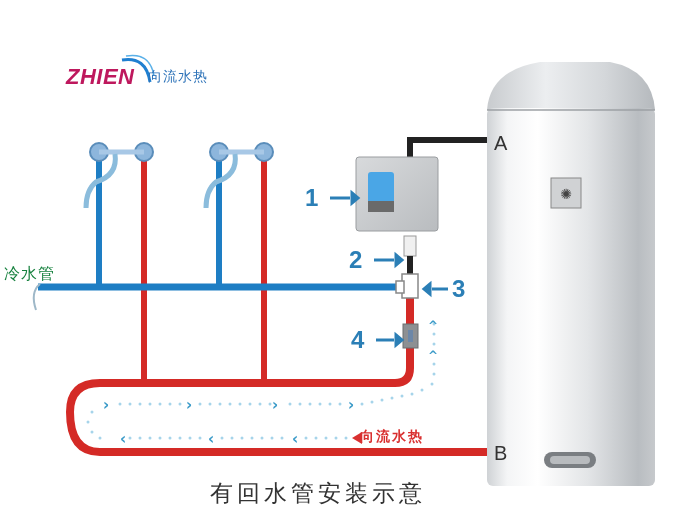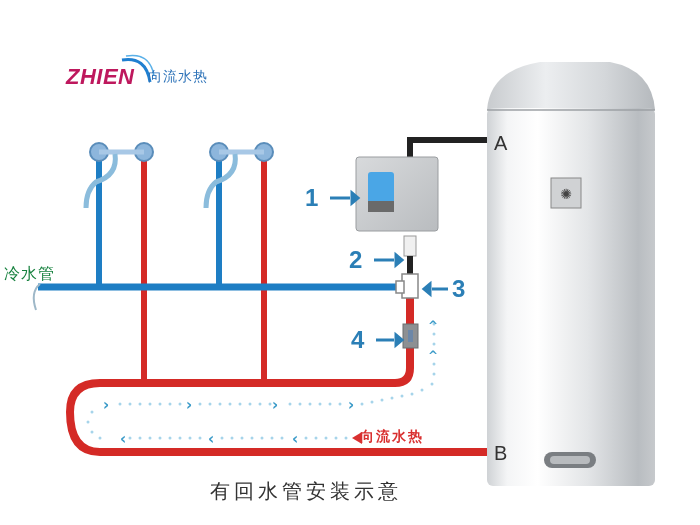--- a/index.html
+++ b/index.html
@@ -4,21 +4,21 @@
 <style>
   html, body { margin: 0; padding: 0; background: #ffffff; }
   body { width: 700px; height: 525px; position: relative; overflow: hidden; font-family: "DejaVu Sans", sans-serif; }
   .abs { position: absolute; }
   .logo-text { left: 66px; top: 64px; font-family: "Liberation Sans", sans-serif; font-weight: 900; font-style: italic; font-size: 22px; color: #be185d; letter-spacing: 0.5px; }
   .logo-cn { left: 148px; top: 68px; font-size: 14px; color: #2c72b8; letter-spacing: 1px; }
   .callout { font-family: "Liberation Sans", sans-serif; font-weight: bold; font-size: 24px; color: #2b7fb6; }
   .tank-label { font-family: "Liberation Sans", sans-serif; font-size: 20px; color: #333; }
   .cold-label { left: 4px; top: 244px; font-size: 16px; color: #15803d; letter-spacing: 1px; margin-top: 20px; }
   .hot-label { left: 360px; top: 428px; font-size: 14px; color: #d93030; font-weight: bold; letter-spacing: 2px; }
-  .caption { left: 210px; top: 478px; font-size: 20px; color: #333; letter-spacing: 4px; }
+  .caption { left: 210px; top: 478px; font-size: 23px; color: #333; letter-spacing: 4px; }
 </style>
 </head>
 <body>
 
 <div class="abs logo-text">ZHIEN</div>
 <svg class="abs" style="left:120px;top:52px" width="40" height="34">
   <path d="M2 8 Q26 4 30 30" stroke="#1f7fd0" stroke-width="3" fill="none"></path>
   <path d="M6 4 Q30 0 34 24" stroke="#5ab0e8" stroke-width="1.5" fill="none"></path>
 </svg>
 <div class="abs logo-cn">向流水热</div>

